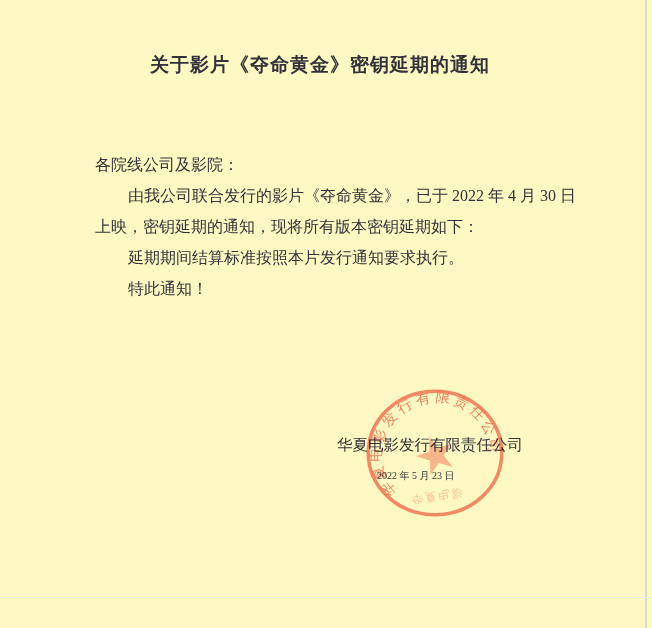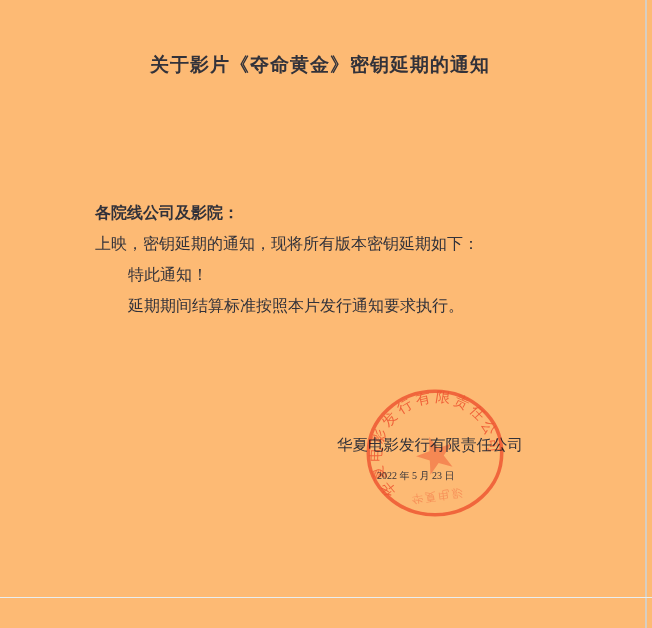--- a/index.html
+++ b/index.html
@@ -4,21 +4,21 @@
 <style>
   html, body {
     margin: 0;
     padding: 0;
     background: #ffffff;
   }
   .page {
     position: relative;
     width: 652px;
     height: 628px;
-    background: #fdba74;
+    background: #fef9c3;
     overflow: hidden;
     font-family: "Liberation Serif", "DejaVu Serif", serif;
     color: #32323a;
   }
   
   .scan-edge-right {
     position: absolute;
     top: 0;
     left: 645px;
     width: 2px;
@@ -51,22 +51,21 @@
     left: 95px;
     width: 500px;
   }
   .doc-line {
     height: 31px;
     line-height: 31px;
     font-size: 16px;
     white-space: nowrap;
   }
   .doc-line.salutation {
-    font-weight: bold;
-    margin-top: 48px;
+    font-weight: normal;
   }
   .doc-line.indent {
     padding-left: 33px;
   }
   .sig-company {
     position: absolute;
     top: 433px;
     left: 337px;
     font-size: 15.5px;
     line-height: 24px;
@@ -92,23 +91,24 @@
 </style>
 </head>
 <body>
 
 <div class="page">
 
   <div class="doc-title">关于影片《夺命黄金》密钥延期的通知</div>
 
   <div class="doc-body">
     <div class="doc-line salutation">各院线公司及影院：</div>
+    <div class="doc-line indent">由我公司联合发行的影片《夺命黄金》，已于 2022 年 4 月 30 日</div>
     <div class="doc-line">上映，密钥延期的通知，现将所有版本密钥延期如下：</div>
+    <div class="doc-line indent">延期期间结算标准按照本片发行通知要求执行。</div>
     <div class="doc-line indent">特此通知！</div>
-    <div class="doc-line indent">延期期间结算标准按照本片发行通知要求执行。</div>
   </div>
 
   <div class="sig-company">华夏电影发行有限责任公司</div>
 
   <div class="sig-date">2022 年 5 月 23 日</div>
 
   <svg class="stamp" viewBox="0 0 200 186" xmlns="http://www.w3.org/2000/svg">
     <g opacity="0.82">
       <ellipse cx="100" cy="93" rx="94" ry="87" fill="none" stroke="#ed5b4d" stroke-width="5" opacity="0.85"></ellipse>
       <g transform="rotate(-20 100 93)">

